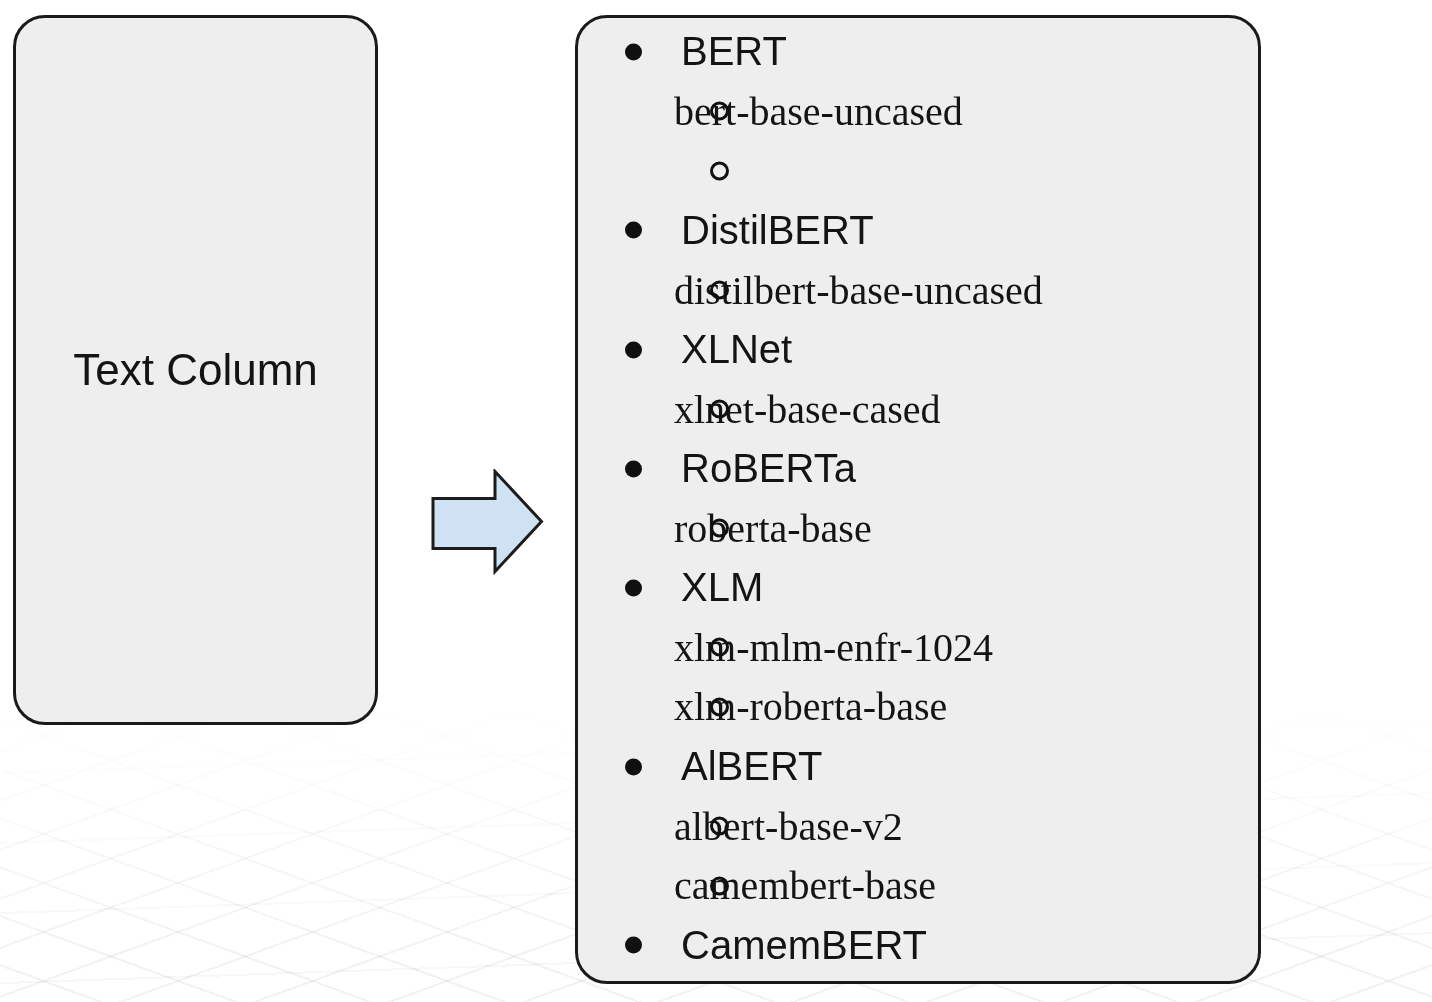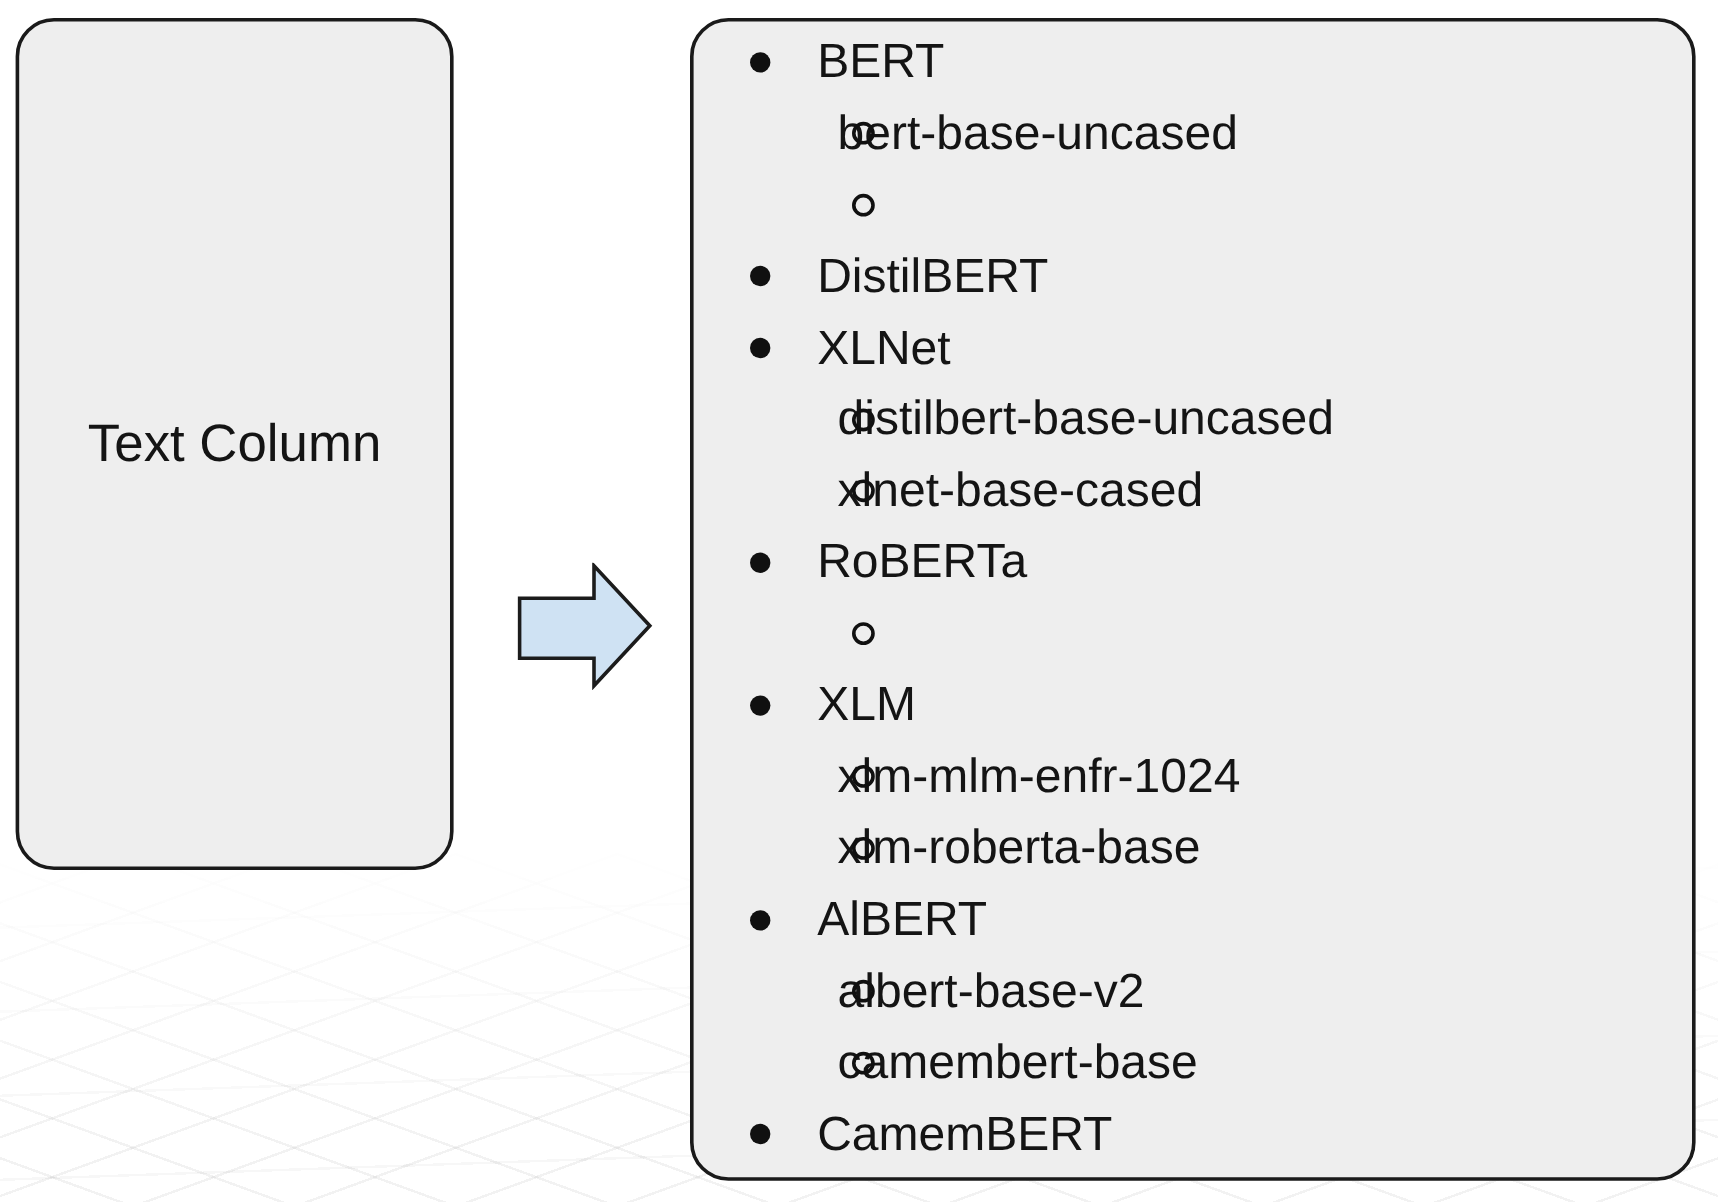--- a/index.html
+++ b/index.html
@@ -32,34 +32,34 @@
 
   .left-box {
     left:13px; top:15px; width:365px; height:710px;
     display:flex; align-items:center; justify-content:center;
   }
   .left-label { font-size:44px; }
 
   .arrow-wrap { position:absolute; left:431px; top:469px; width:114px; height:106px; }
 
   .right-box {
-    left:575px; top:15px; width:838px; height:969px;
+    left:575px; top:15px; width:686px; height:969px;
     display:flex; flex-direction:column;
     padding:4px 0 6px;
   }
 
   .row {
     flex:1;
     position:relative;
     display:flex; align-items:center;
     font-size:40px;
     white-space:nowrap;
   }
   .row.l1 { padding-left:103px; }
-  .row.l2 { padding-left:120px; }
+  .row.l2 { padding-left:96px;font-family:Liberation Serif, serif; }
 
   .bullet-dot {
     position:absolute; left:47px; top:50%; transform:translateY(-50%);
     width:17px; height:17px; border-radius:50%;
     background:#101010;
   }
   .bullet-circle {
     position:absolute; left:132px; top:50%; transform:translateY(-50%);
     width:13px; height:13px; border-radius:50%;
     border:3px solid #101010; background:transparent;
@@ -92,40 +92,41 @@
     <span>bert-base-uncased</span>
   </div>
   <div class="row l2">
     <span class="bullet-circle"></span>
   </div>
 
   <div class="row l1">
     <span class="bullet-dot"></span>
     <span>DistilBERT</span>
   </div>
+  <div class="row l2">
+    <span class="bullet-circle"></span>
+    <span>distilbert-base-uncased</span>
+  </div>
+
   <div class="row l1">
     <span class="bullet-dot"></span>
     <span>XLNet</span>
-  </div>
-
-  <div class="row l2">
-    <span class="bullet-circle"></span>
-    <span>distilbert-base-uncased</span>
   </div>
   <div class="row l2">
     <span class="bullet-circle"></span>
     <span>xlnet-base-cased</span>
   </div>
 
   <div class="row l1">
     <span class="bullet-dot"></span>
     <span>RoBERTa</span>
   </div>
   <div class="row l2">
     <span class="bullet-circle"></span>
+    <span>roberta-base</span>
   </div>
 
   <div class="row l1">
     <span class="bullet-dot"></span>
     <span>XLM</span>
   </div>
   <div class="row l2">
     <span class="bullet-circle"></span>
     <span>xlm-mlm-enfr-1024</span>
   </div>

